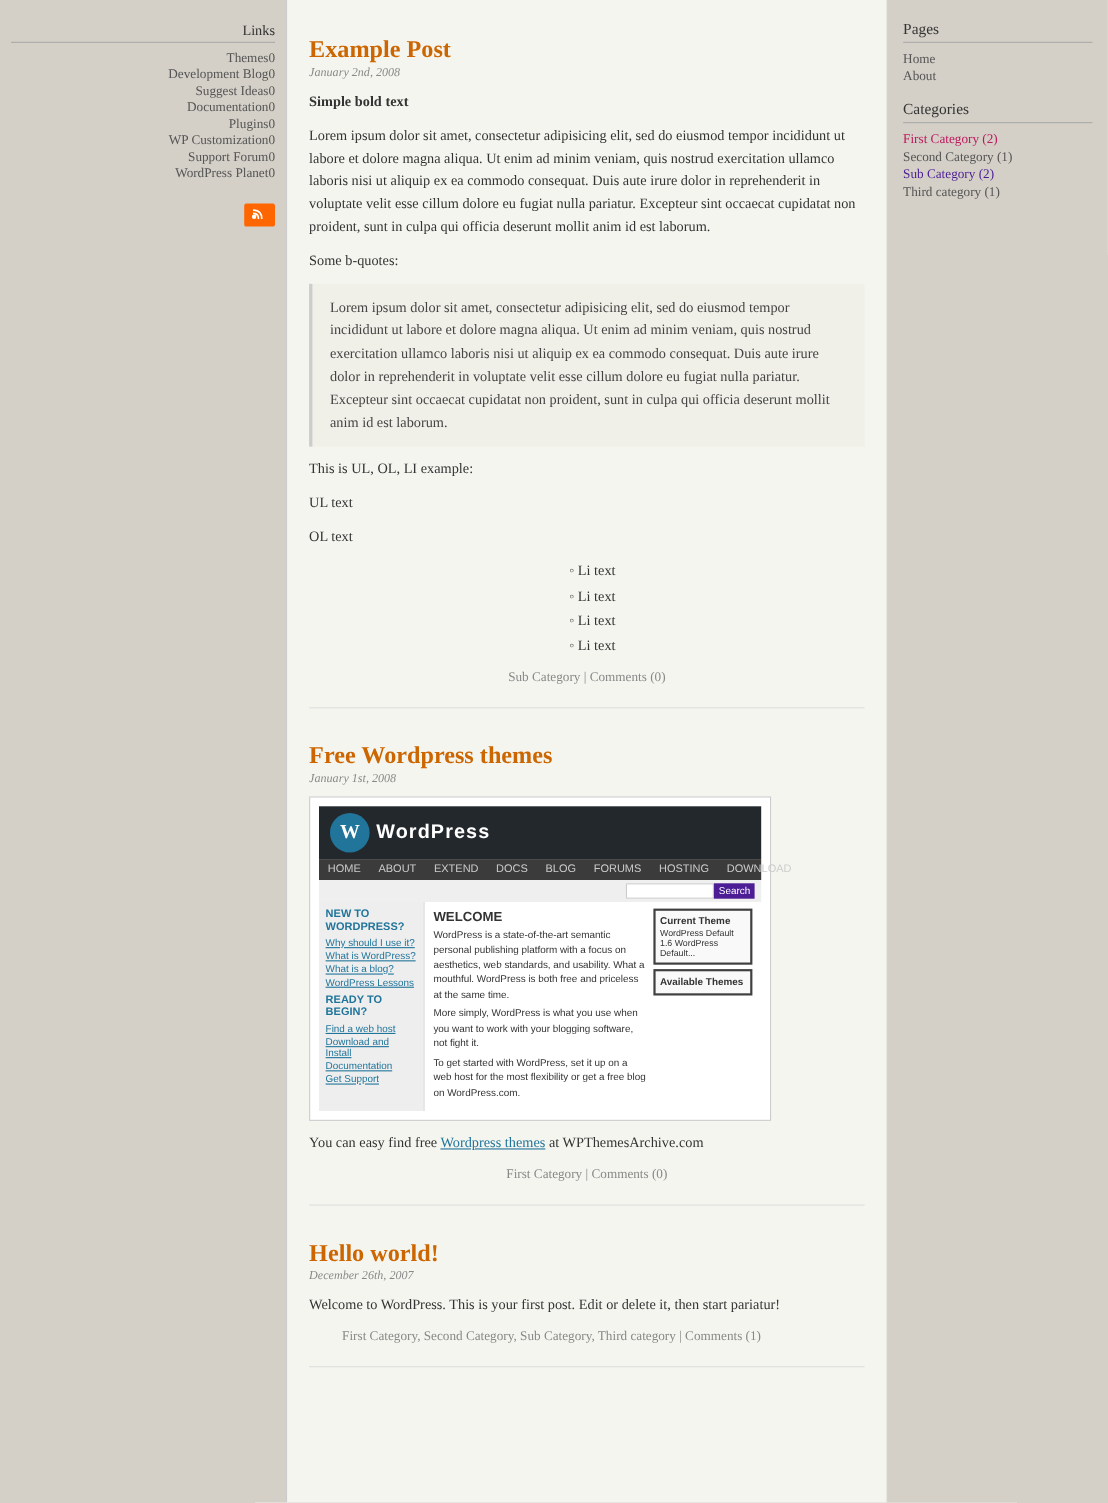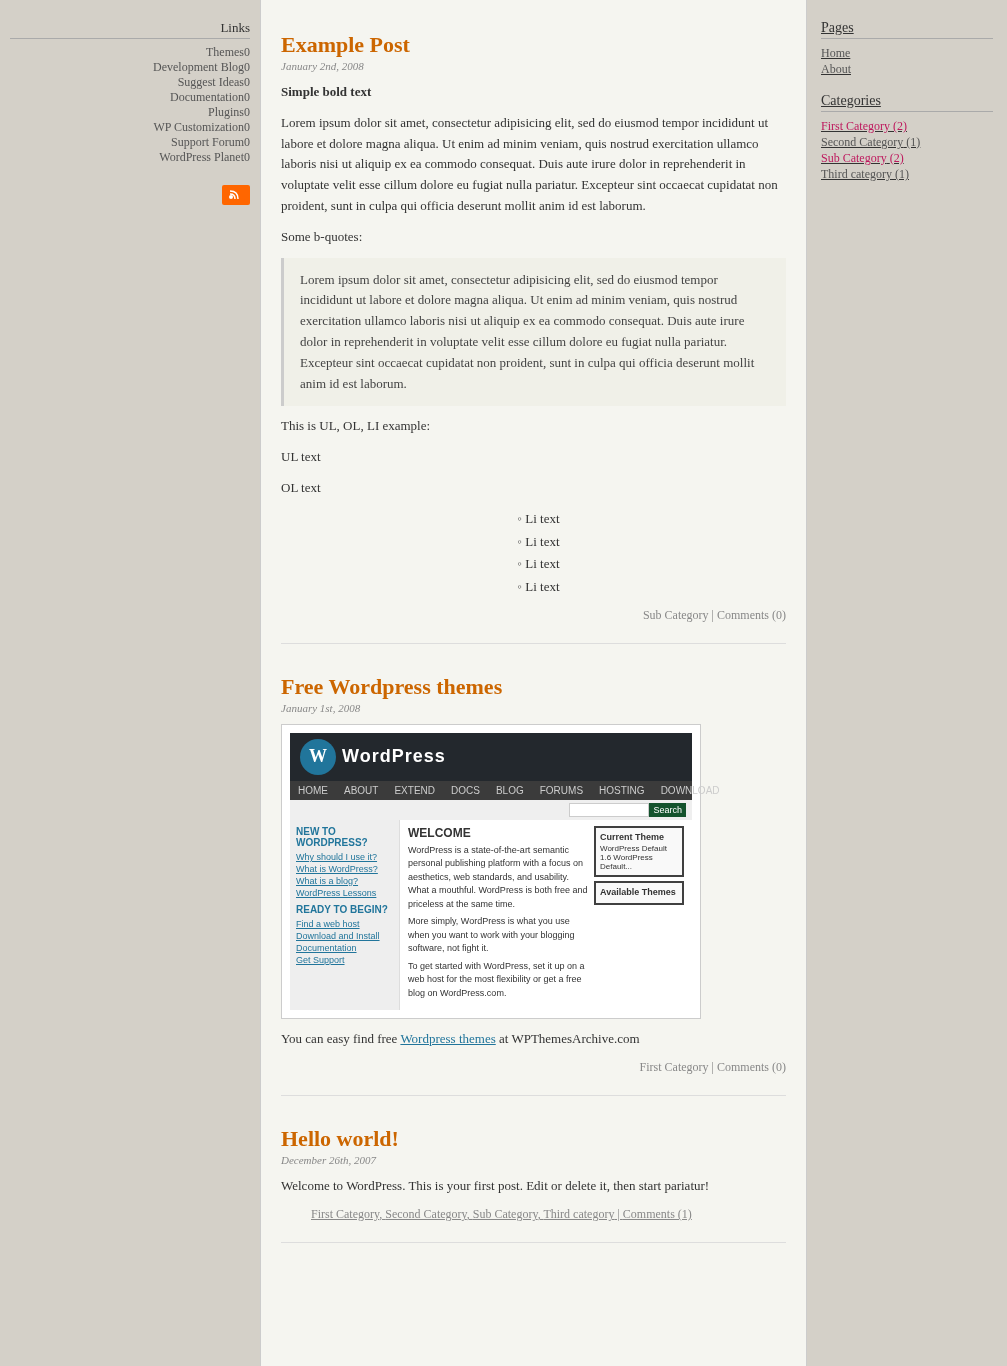--- a/index.html
+++ b/index.html
@@ -54,21 +54,20 @@
       background-color: #f5f5f0;
       border-left: 1px solid #ccc;
       border-right: 1px solid #ccc;
       padding: 32px 20px;
     }
     #right-sidebar {
       width: 200px;
       min-width: 200px;
       padding: 20px 14px;
       background-color: #d4d0c8;
-      text-decoration: underline;
     }
     #right-sidebar h3 {
       font-size: 14px;
       font-weight: normal;
       color: #333;
       border-bottom: 1px solid #aaa;
       padding-bottom: 2px;
       margin-bottom: 6px;
     }
     #right-sidebar ul {
@@ -132,21 +131,21 @@
     .li-list li {
       font-size: 13px;
       color: #333;
       margin-bottom: 2px;
     }
     .li-list li::before {
       content: "◦ ";
       color: #555;
     }
     .post-meta {
-      text-align: right;
+      text-align: center;
       font-size: 12px;
       color: #888;
       margin-top: 10px;
     }
     .post-meta a {
       color: #888;
       text-decoration: none;
     }
     .wordpress-screenshot {
       width: 100%;
@@ -213,21 +212,21 @@
       width: 100px;
     }
     .wp-body {
       display: flex;
       font-size: 10px;
       font-family: sans-serif;
       color: #333;
       background: #fff;
     }
     .wp-body-left {
-      width: 110px;
+      width: 96px;
       background: #eee;
       padding: 6px;
       border-right: 1px solid #ddd;
     }
     .wp-body-left h4 {
       font-size: 10px;
       font-weight: bold;
       margin-bottom: 4px;
       color: #21759b;
     }
@@ -271,21 +270,20 @@
     }
     .wp-theme-box h5 {
       font-size: 9px;
       font-weight: bold;
       margin-bottom: 2px;
     }
     .hello-world-meta {
       font-size: 12px;
       color: #888;
       margin-top: 10px;
-      text-decoration: underline;
     }
     .hello-world-meta a {
       color: #888;
       text-decoration: none;
     }
   </style>
 </head>
 <body>
 
 <div id="wrapper">
@@ -377,21 +375,21 @@
           <span>EXTEND</span>
           <span>DOCS</span>
           <span>BLOG</span>
           <span>FORUMS</span>
           <span>HOSTING</span>
           <span>DOWNLOAD</span>
         </div>
 
         <div class="wp-search-bar">
           <input type="text" style="font-size: 9px; padding: 1px 3px; border: 1px solid rgb(204, 204, 204); width: 80px;">
-          <button style="font-size:9px; padding:1px 4px; background:#14532d; color:white; border:none; cursor:pointer;">Search</button>
+          <button style="font-size:9px; padding:1px 4px; background:#4c1d95; color:white; border:none; cursor:pointer;">Search</button>
         </div>
 
         <div class="wp-body">
           <div class="wp-body-left">
             <h4>NEW TO WORDPRESS?</h4>
             <ul>
               <li>Why should I use it?</li>
               <li>What is WordPress?</li>
               <li>What is a blog?</li>
               <li>WordPress Lessons</li>
@@ -469,21 +467,21 @@
           <span>(2)</span>
         </a>
       </li>
       <li>
         <a href="#" style="color:#555; text-decoration:none;">
           <span>Second Category</span>
           <span>(1)</span>
         </a>
       </li>
       <li>
-        <a href="#" style="color:#be185d; text-decoration:none;">
+        <a href="#" style="color:#4c1d95; text-decoration:none;">
           <span>Sub Category</span>
           <span>(2)</span>
         </a>
       </li>
       <li>
         <a href="#" style="color:#555; text-decoration:none;">
           <span>Third category</span>
           <span>(1)</span>
         </a>
       </li>

